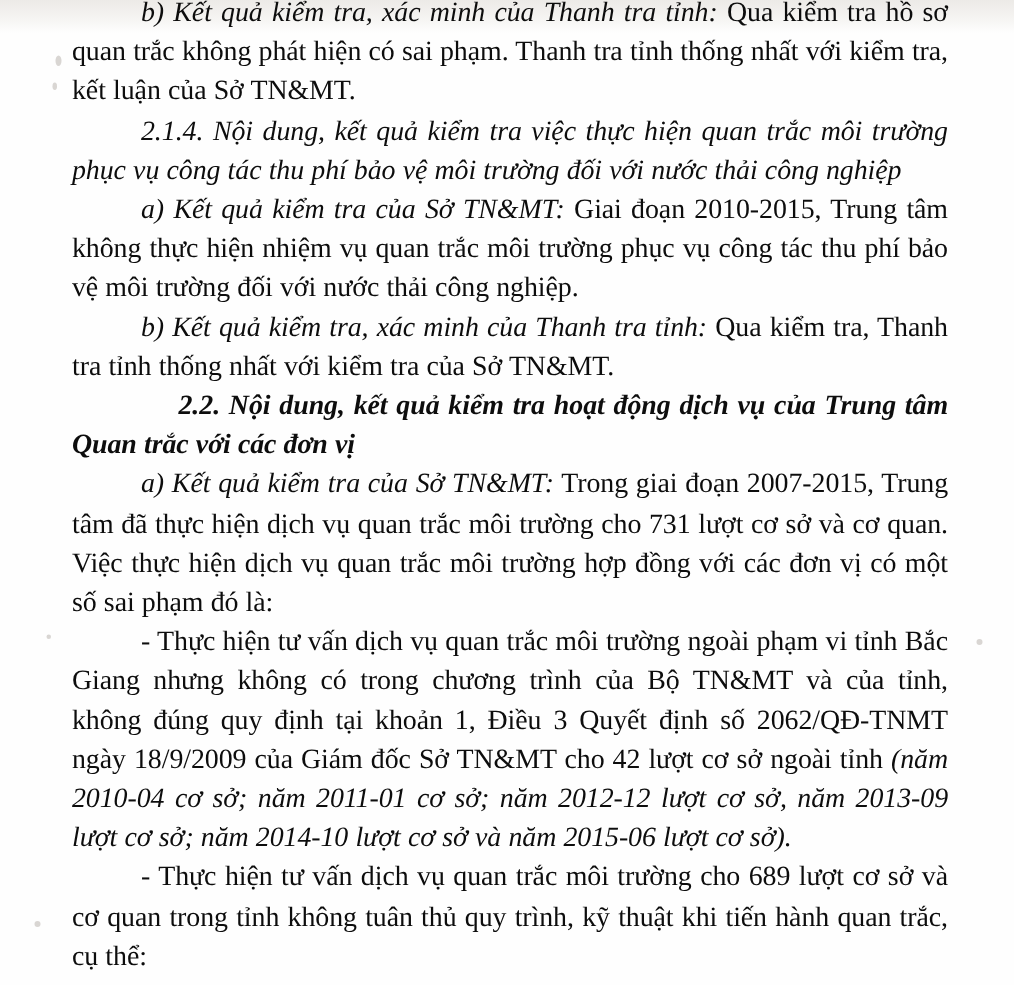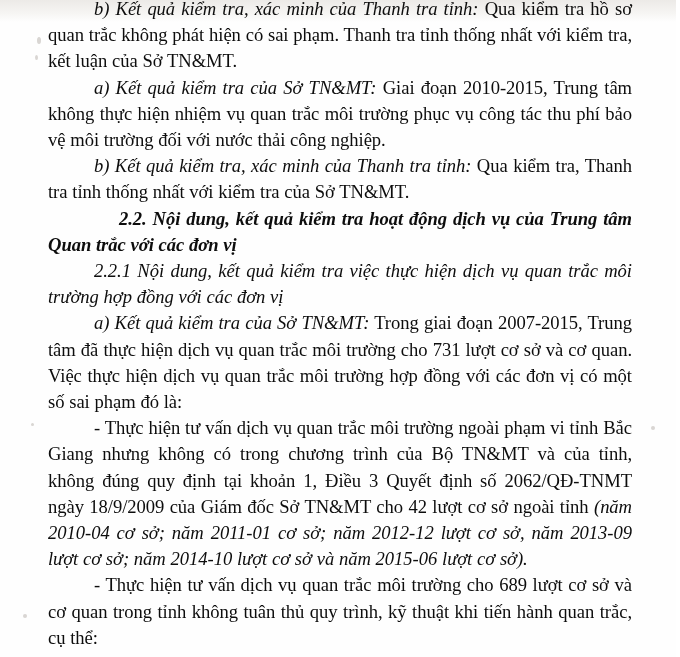--- a/index.html
+++ b/index.html
@@ -75,28 +75,28 @@
   <div class="scan-speck" style="left:37px; top:37px; width:4px; height:7px;"></div>
   <div class="scan-speck" style="left:35px; top:55px; width:3px; height:5px;"></div>
   <div class="scan-speck" style="left:31px; top:423px; width:3px; height:3px;"></div>
   <div class="scan-speck" style="left:23px; top:614px; width:4px; height:4px;"></div>
   <div class="scan-speck" style="left:651px; top:426px; width:4px; height:4px;"></div>
 
   <div class="text-col">
 
     <p class="para first-clip"><span class="ind"></span><span class="it">b) Kết quả kiểm tra, xác minh của Thanh tra tỉnh:</span><span> Qua kiểm tra hồ sơ quan trắc không phát hiện có sai phạm. Thanh tra tỉnh thống nhất với kiểm tra, kết luận của Sở TN&amp;MT.</span></p>
 
+    <p class="para"><span class="ind"></span><span class="it">2.1.4. Nội dung, kết quả kiểm tra việc thực hiện quan trắc môi trường phục vụ công tác thu phí bảo vệ môi trường đối với nước thải công nghiệp</span></p>
 
     <p class="para"><span class="ind"></span><span class="it">a) Kết quả kiểm tra của Sở TN&amp;MT:</span><span> Giai đoạn 2010-2015, Trung tâm không thực hiện nhiệm vụ quan trắc môi trường phục vụ công tác thu phí bảo vệ môi trường đối với nước thải công nghiệp.</span></p>
 
     <p class="para"><span class="ind"></span><span class="it">b) Kết quả kiểm tra, xác minh của Thanh tra tỉnh:</span><span> Qua kiểm tra, Thanh tra tỉnh thống nhất với kiểm tra của Sở TN&amp;MT.</span></p>
 
     <p class="para"><span class="ind"></span><span class="bi">2.2. Nội dung, kết quả kiểm tra hoạt động dịch vụ của Trung tâm Quan trắc với các đơn vị</span></p>
 
-    <p class="para"><span class="ind"></span><span class="it">2.2.1 Nội dung, kết quả kiểm tra việc thực hiện dịch vụ quan trắc môi trường hợp đồng với các đơn vị</span></p>
 
     <p class="para"><span class="ind"></span><span class="it">a) Kết quả kiểm tra của Sở TN&amp;MT:</span><span> Trong giai đoạn 2007-2015, Trung tâm đã thực hiện dịch vụ quan trắc môi trường cho 731 lượt cơ sở và cơ quan. Việc thực hiện dịch vụ quan trắc môi trường hợp đồng với các đơn vị có một số sai phạm đó là:</span></p>
 
     <p class="para"><span class="ind"></span><span>- Thực hiện tư vấn dịch vụ quan trắc môi trường ngoài phạm vi tỉnh Bắc Giang nhưng không có trong chương trình của Bộ TN&amp;MT và của tỉnh, không đúng quy định tại khoản 1, Điều 3 Quyết định số 2062/QĐ-TNMT ngày 18/9/2009 của Giám đốc Sở TN&amp;MT cho 42 lượt cơ sở ngoài tỉnh </span><span class="it">(năm 2010-04 cơ sở; năm 2011-01 cơ sở; năm 2012-12 lượt cơ sở, năm 2013-09 lượt cơ sở; năm 2014-10 lượt cơ sở và năm 2015-06 lượt cơ sở).</span></p>
 
     <p class="para"><span class="ind"></span><span>- Thực hiện tư vấn dịch vụ quan trắc môi trường cho 689 lượt cơ sở và cơ quan trong tỉnh không tuân thủ quy trình, kỹ thuật khi tiến hành quan trắc, cụ thể:</span></p>
 
   </div>
 </div>
 

